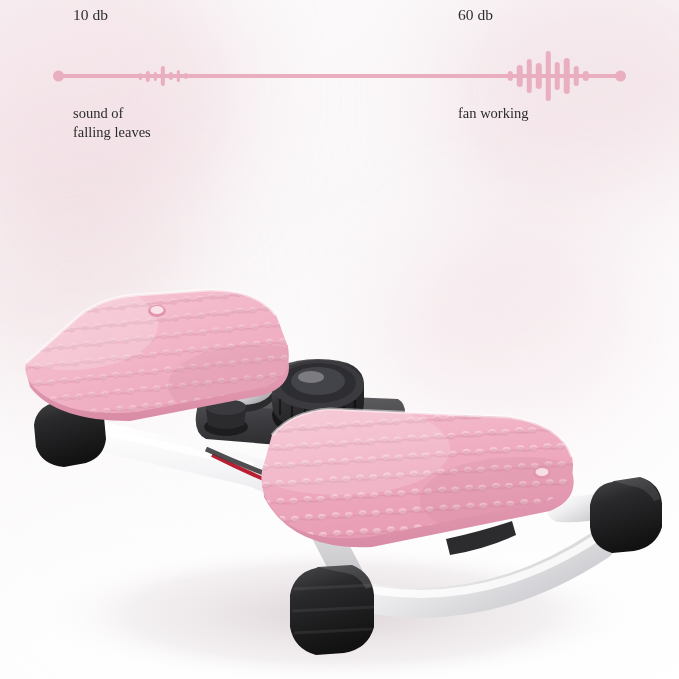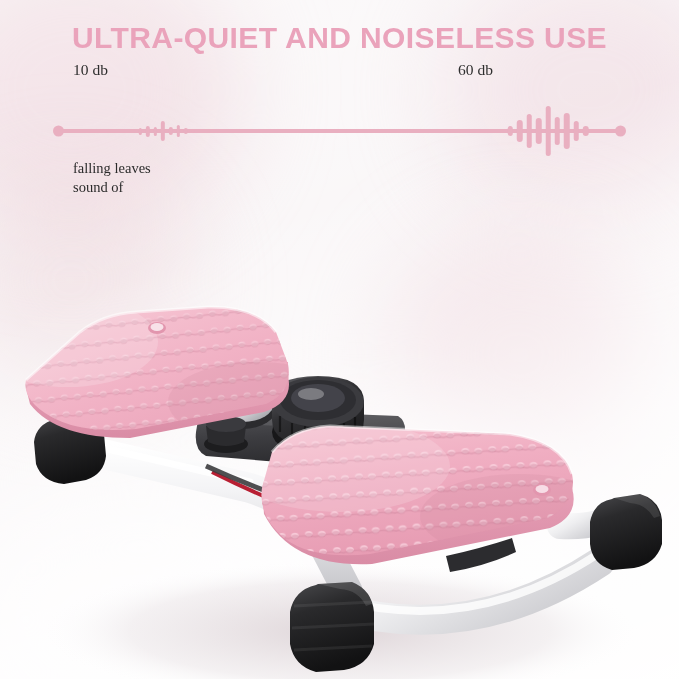--- a/index.html
+++ b/index.html
@@ -88,21 +88,20 @@
   <div class="blob b2"></div>
   <div class="blob b3"></div>
   <div class="blob b4"></div>
   <div class="blob b5"></div>
   <div class="blob b6"></div>
   <div class="wash"></div>
 </div>
 
 <div id="page">
 
-  <h1 class="title">ULTRA-QUIET AND NOISELESS USE</h1>
 
   <div class="scale">
 
     <div class="axis">
       <span class="cap l"></span>
       <span class="cap r"></span>
     </div>
 
     <div class="node n1">
       <div class="db-label">10 db</div>
@@ -111,40 +110,41 @@
           <span style="width: 3.6px; height: 7px;"></span>
           <span style="width: 3.6px; height: 11px;"></span>
           <span style="width: 3.6px; height: 9px;"></span>
           <span style="width: 3.6px; height: 20px;"></span>
           <span style="width: 3.6px; height: 8px;"></span>
           <span style="width: 3.6px; height: 12px;"></span>
           <span style="width: 3.6px; height: 6px;"></span>
           <span style="width: 3.6px; height: 4px;"></span>
         </div>
       <div class="cap-text">
+        <div>sound of</div>
         <div>falling leaves</div>
-        <div>sound of</div>
       </div>
     </div>
 
 
     <div class="node n3">
       <div class="db-label">60 db</div>
       <div class="wave">
           <span style="width: 5.4px; height: 10px;"></span>
           <span style="width: 5.4px; height: 22px;"></span>
           <span style="width: 5.4px; height: 34px;"></span>
           <span style="width: 5.4px; height: 26px;"></span>
           <span style="width: 5.4px; height: 50px;"></span>
           <span style="width: 5.4px; height: 28px;"></span>
           <span style="width: 5.4px; height: 36px;"></span>
           <span style="width: 5.4px; height: 20px;"></span>
           <span style="width: 5.4px; height: 10px;"></span>
         </div>
       <div class="cap-text">
+        <div>fan working</div>
       </div>
     </div>
 
   </div>
 
   <svg id="product" viewBox="0 0 679 424">
     <defs>
       <linearGradient id="gPedal" x1="0" y1="0" x2="0.35" y2="1">
         <stop offset="0%" stop-color="#f6c3d1"></stop>
         <stop offset="45%" stop-color="#f0aec2"></stop>

